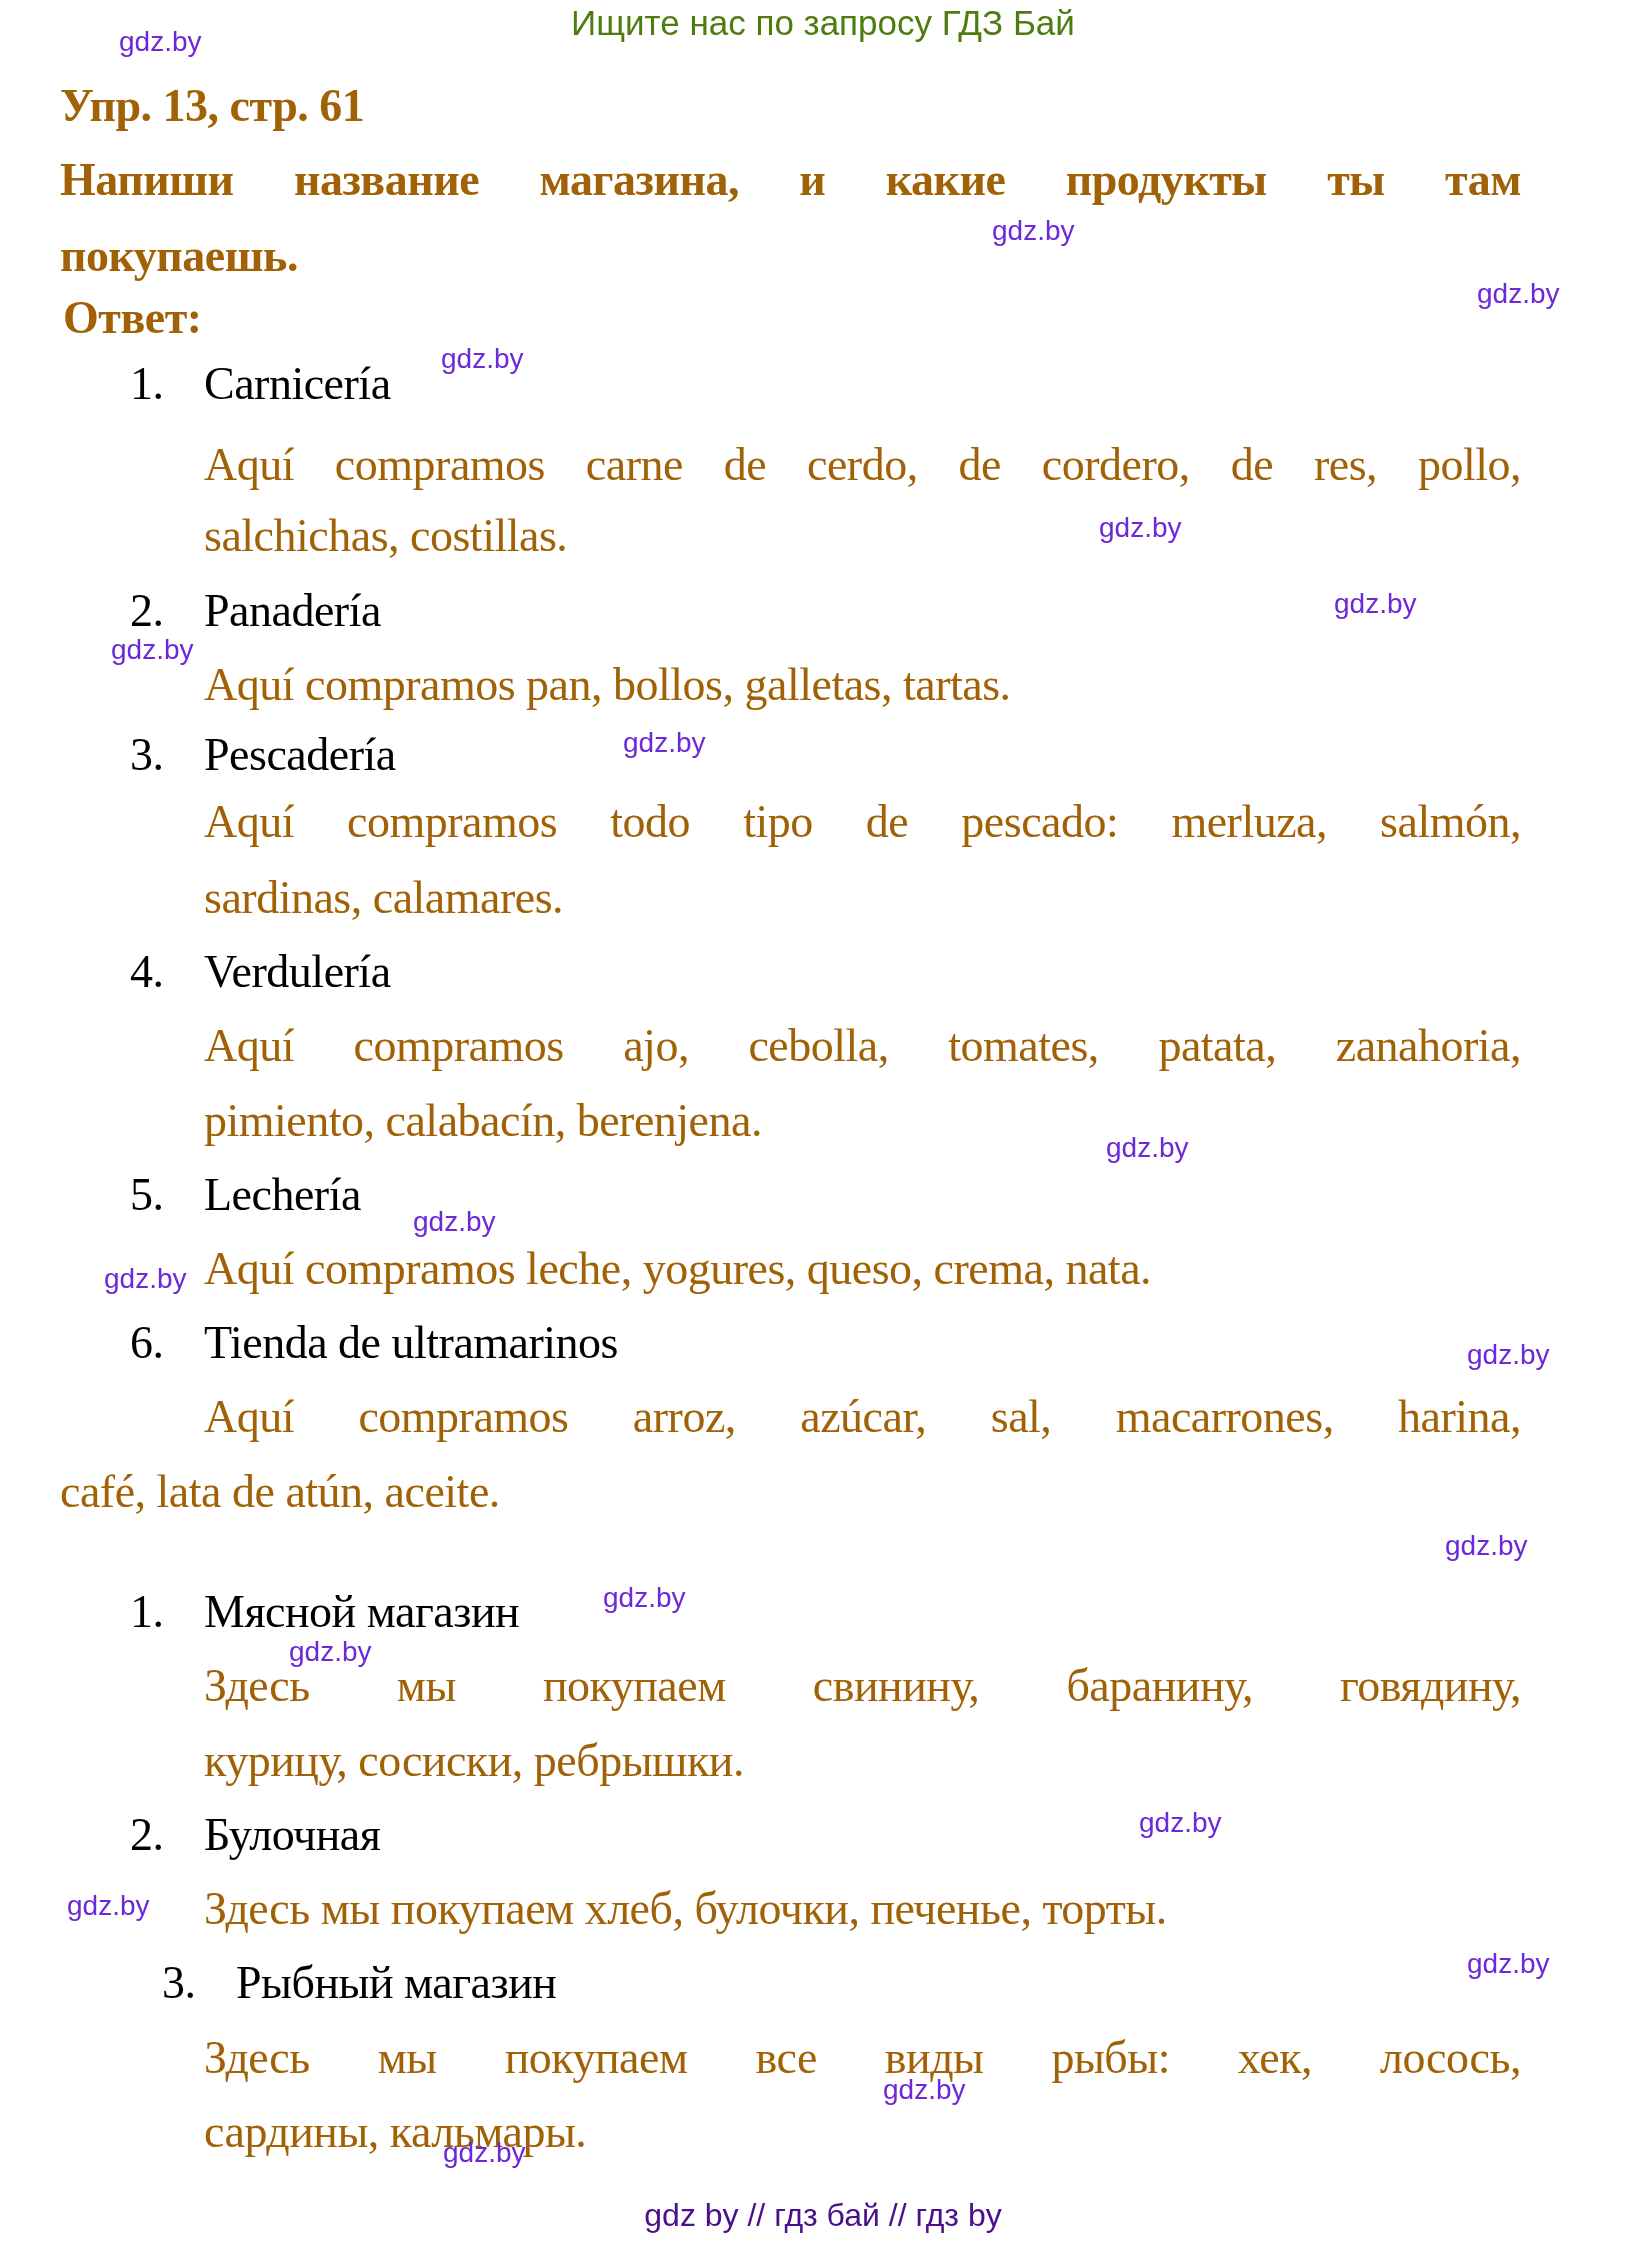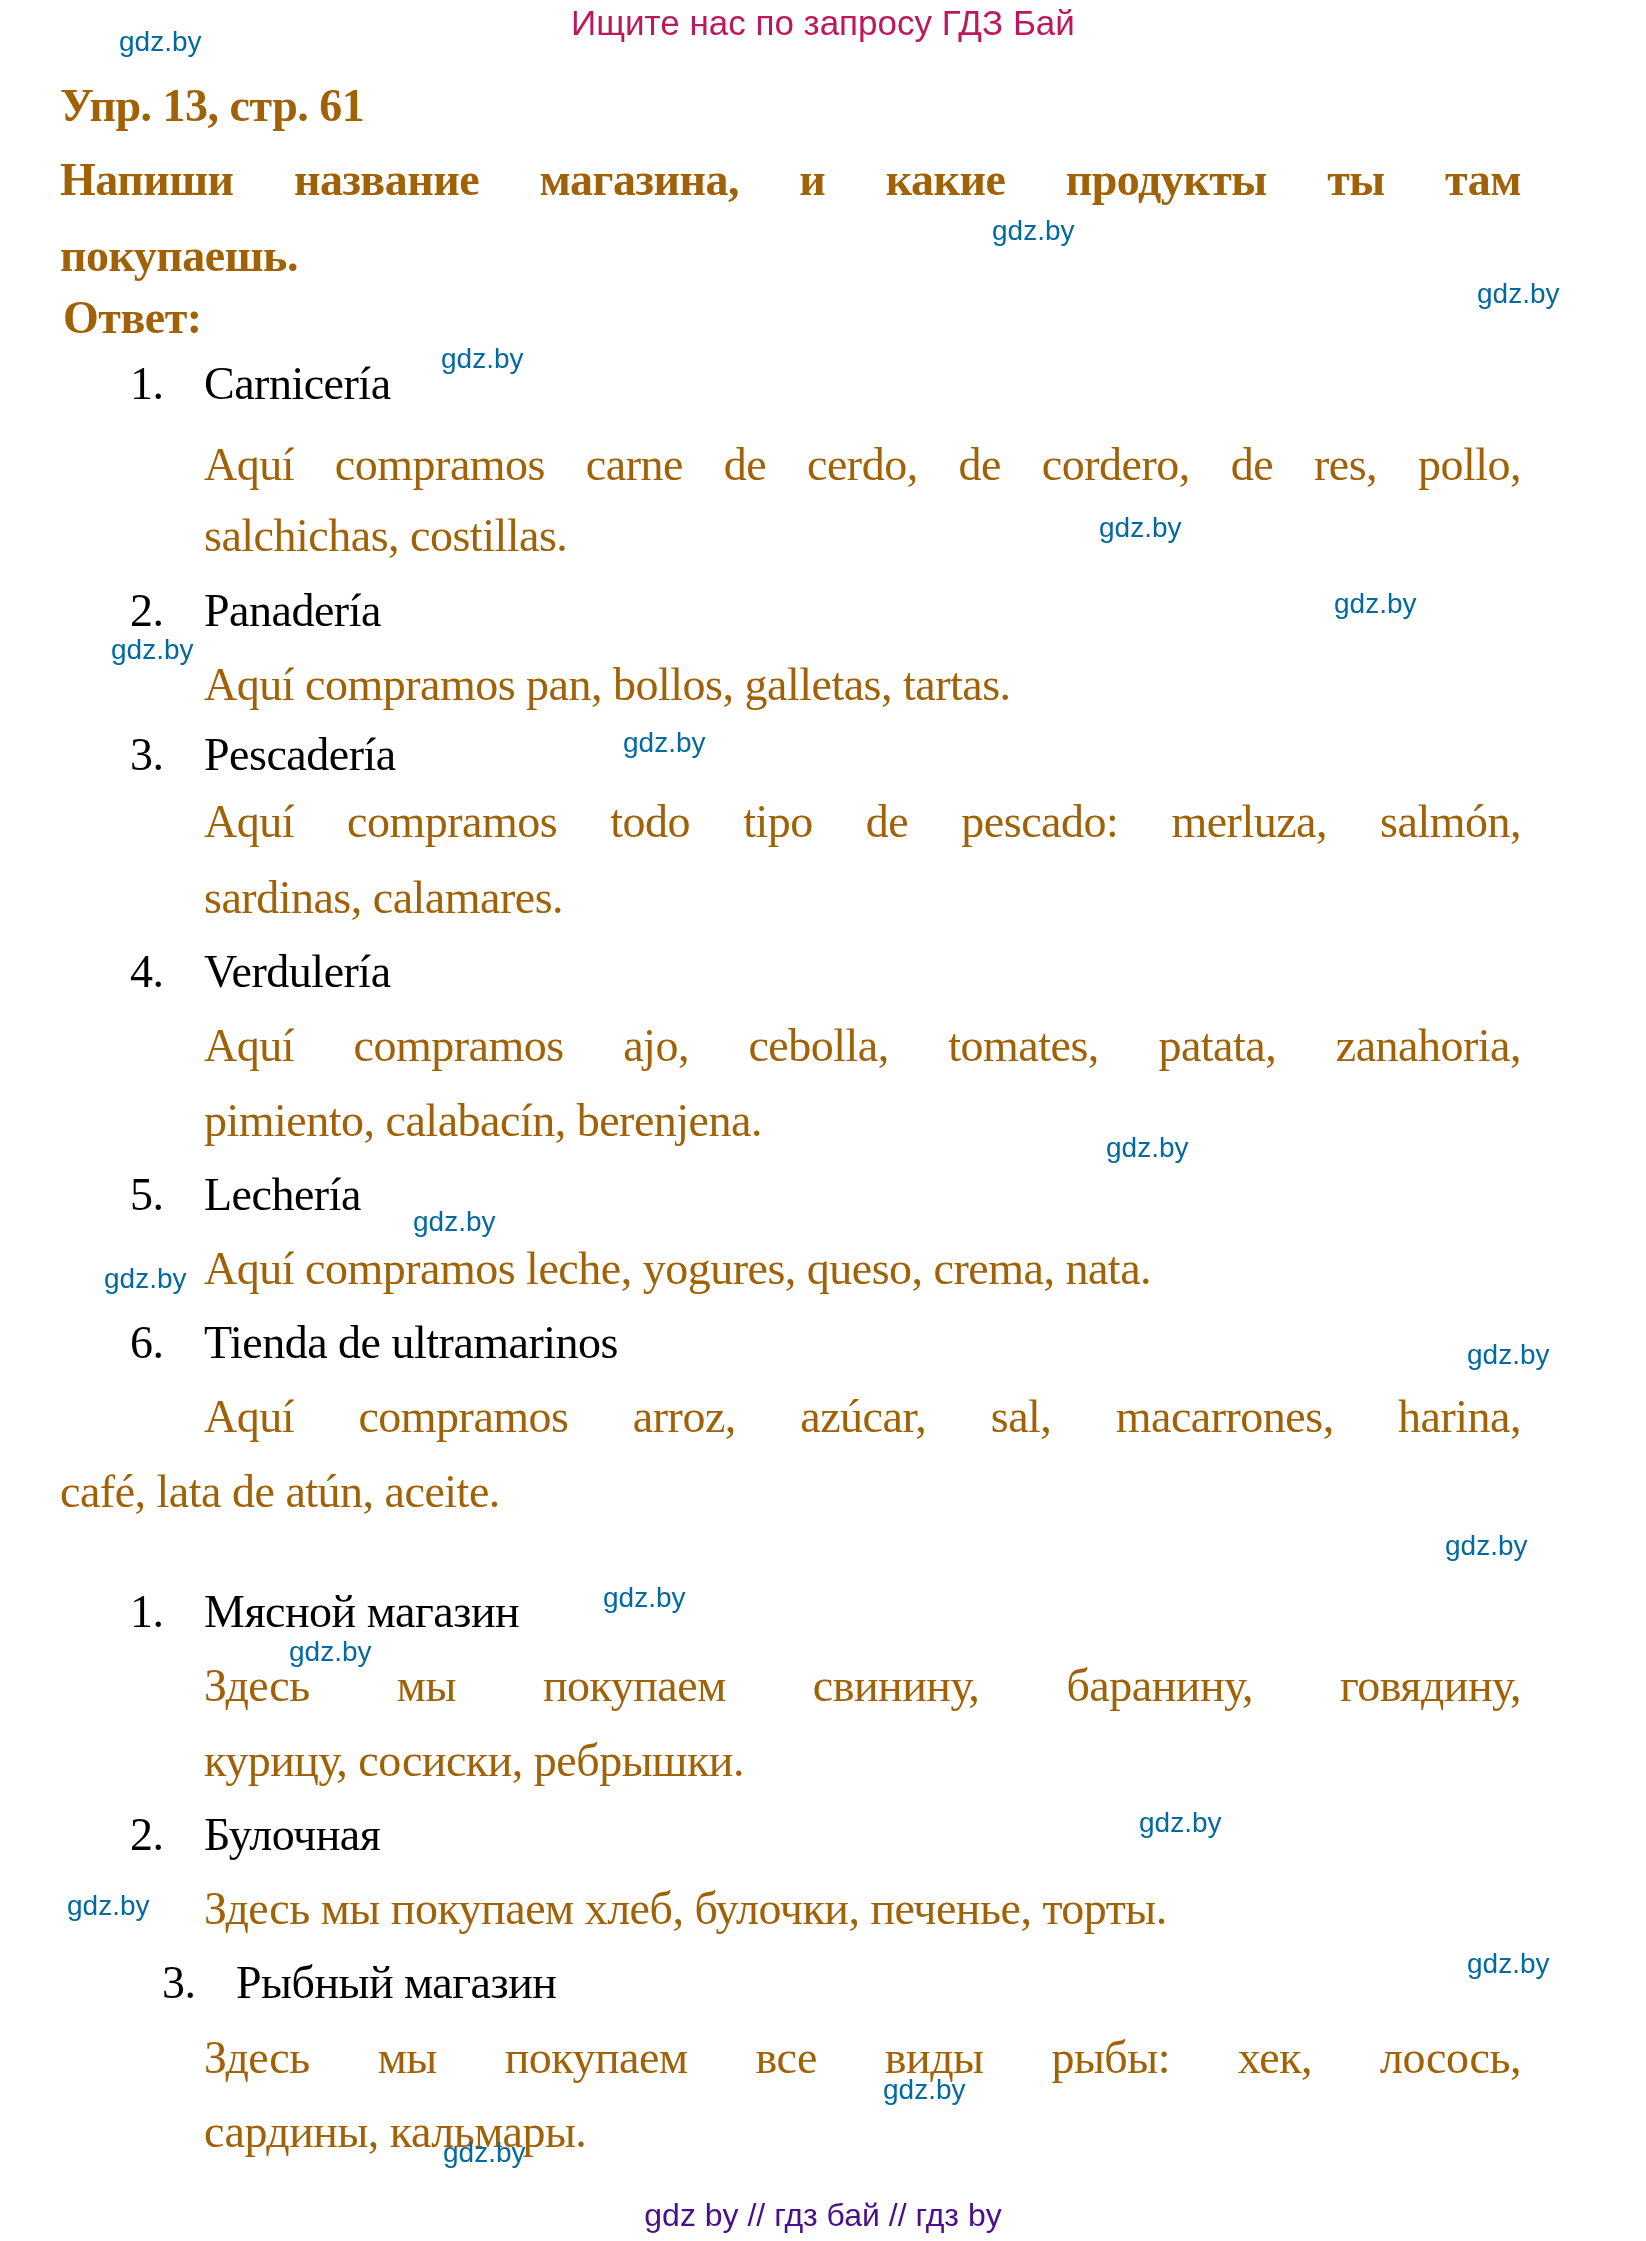--- a/index.html
+++ b/index.html
@@ -10,33 +10,33 @@
   .b{font-weight:bold;}
   .j{white-space:normal;text-align:justify;text-align-last:justify;}
   .jt{width:1461px;}
   .jp{width:1317px;}
 
   .row{position:absolute;left:130px;font-family:"Liberation Serif",serif;font-size:46px;
        line-height:56px;color:#000;white-space:nowrap;letter-spacing:-0.5px;}
   .row .num{display:inline-block;min-width:74px;}
 
   .wm{position:absolute;font-family:"Liberation Sans",sans-serif;font-size:28px;line-height:32px;
-      color:#0369a1;white-space:nowrap;text-align:right;}
+      color:#6d28d9;white-space:nowrap;text-align:right;}
 
   .promo{position:absolute;top:0;left:0;width:100%;text-align:center;
          font-family:"Liberation Sans",sans-serif;font-size:35px;line-height:45px;}
   .footer{position:absolute;top:2196px;left:0;width:100%;text-align:center;
           font-family:"Liberation Sans",sans-serif;font-size:32px;line-height:39px;}
 </style>
 </head>
 <body>
 
 <div class="page">
 
-  <div class="promo" style="color: #be185d;">Ищите нас по запросу ГДЗ Бай</div>
+  <div class="promo" style="color: #4d7c0f;">Ищите нас по запросу ГДЗ Бай</div>
 
   <div class="line b" style="left:60px;top:78px;">Упр. 13, стр. 61</div>
 
   <div class="line b j jt" style="left:60px;top:152px;">Напиши название магазина, и какие продукты ты там</div>
   <div class="line b" style="left:60px;top:228px;">покупаешь.</div>
 
   <div class="line b" style="left:63px;top:290px;">Ответ:</div>
 
   <div class="row" style="top:356px;">
     <span class="num">1.</span><span>Carnicería</span>

